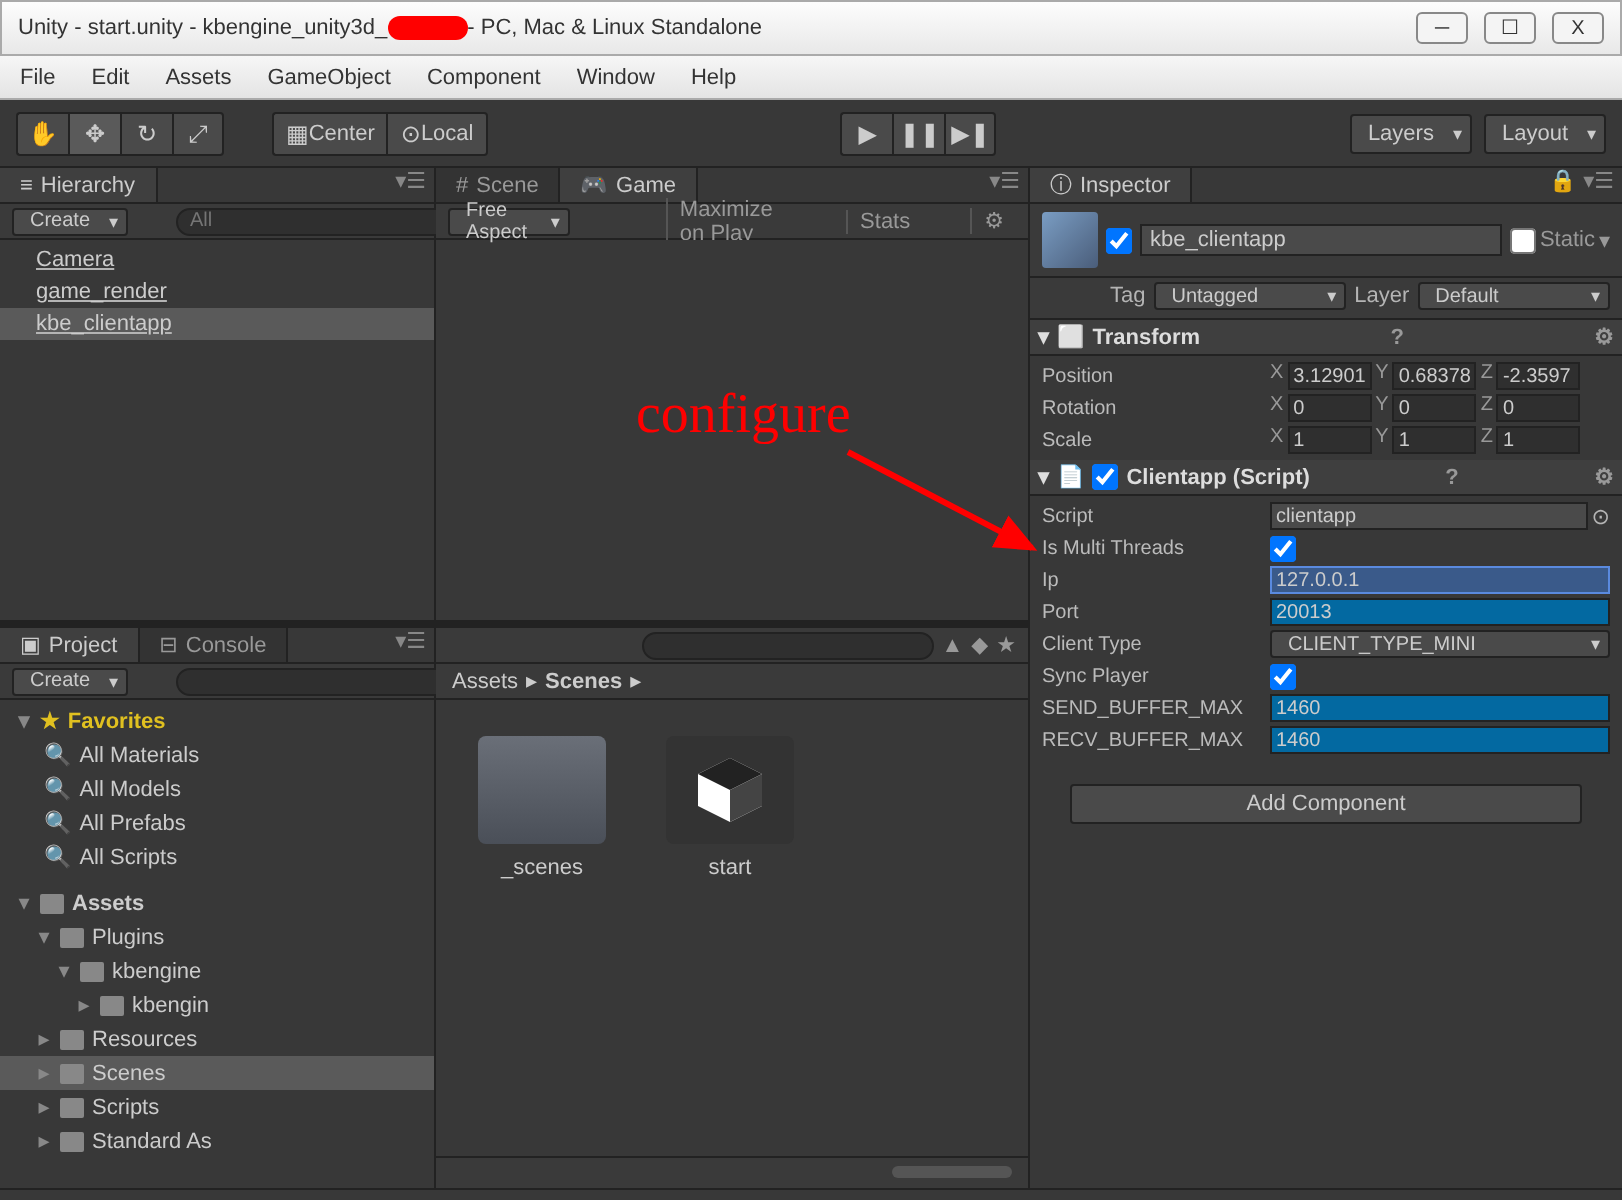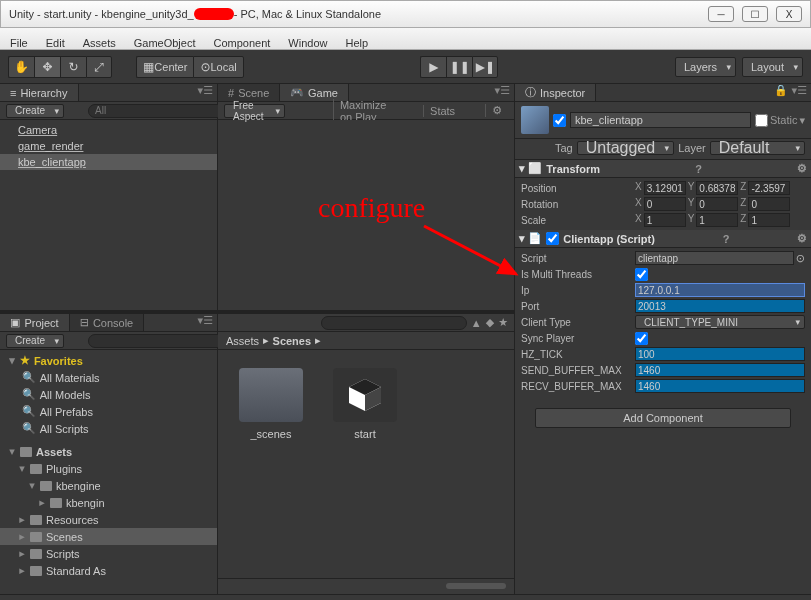--- a/index.html
+++ b/index.html
@@ -1,21 +1,21 @@
 <!DOCTYPE html>
 <html><head>
 <meta charset="utf-8">
 <style>
 * { box-sizing: border-box; margin: 0; padding: 0; font-family: Arial, sans-serif; font-size: 11px; }
 body { background: #383838; color: #b4b4b4; width: 811px; height: 600px; overflow: hidden; position: relative; }
 .titlebar { background: linear-gradient(#fdfdfd,#e8e8e8); height: 28px; border: 1px solid #aaa; display: flex; align-items: center; padding: 0 8px; color: #333; font-size: 12px; }
 .titlebar .redact { display: inline-block; background: red; width: 40px; height: 12px; border-radius: 6px; vertical-align: middle; }
 .titlebar .winbtns { margin-left: auto; display: flex; gap: 8px; }
 .titlebar .winbtn { width: 26px; height: 16px; border: 1px solid #888; border-radius: 3px; background: #f4f4f4; display: flex; align-items: center; justify-content: center; font-size: 10px; color: #333; }
-.menubar { background: linear-gradient(#f6f6f6,#e4e4e4); height: 22px; display: flex; align-items: flex-end; padding: 0 10px; gap: 18px; color: #333; font-size: 12px; border-bottom: 1px solid #aaa; }
+.menubar { background: linear-gradient(#f6f6f6,#e4e4e4); height: 22px; display: flex; align-items: center; padding: 0 10px; gap: 18px; color: #333; font-size: 12px; border-bottom: 1px solid #aaa; }
 .menubar span { cursor: default; }
 .toolbar { background: #383838; height: 34px; display: flex; align-items: center; padding: 0 8px; gap: 6px; border-bottom: 1px solid #222; }
 .toolbtn { background: #4a4a4a; border: 1px solid #222; height: 22px; min-width: 26px; display: flex; align-items: center; justify-content: center; color: #ccc; border-radius: 2px; font-size: 12px; }
 .toolbtn.active { background: #5a5a5a; }
 .toolgrp { display: flex; }
 .toolgrp .toolbtn { border-radius: 0; border-right: none; }
 .toolgrp .toolbtn:first-child { border-radius: 2px 0 0 2px; }
 .toolgrp .toolbtn:last-child { border-radius: 0 2px 2px 0; border-right: 1px solid #222; }
 .dropdown { background: #4a4a4a; border: 1px solid #222; height: 20px; padding: 0 18px 0 8px; display: flex; align-items: center; color: #ccc; border-radius: 2px; position: relative; }
 .dropdown::after { content: "▾"; position: absolute; right: 4px; font-size: 9px; }
@@ -45,21 +45,21 @@
 .breadcrumb { background: #3a3a3a; height: 18px; display: flex; align-items: center; padding: 0 8px; gap: 4px; color: #ccc; border-bottom: 1px solid #222; }
 .grid { flex: 1; display: flex; gap: 24px; padding: 18px; align-items: flex-start; }
 .grid-item { width: 70px; text-align: center; color: #ccc; }
 .thumb { width: 64px; height: 54px; background: #555; border-radius: 4px; margin: 0 auto 6px; display: flex; align-items: center; justify-content: center; }
 .insp-header { background: #3a3a3a; padding: 4px 6px; display: flex; align-items: center; gap: 4px; border-bottom: 1px solid #222; }
 .cube { width: 28px; height: 28px; background: linear-gradient(135deg,#7a9dc3,#4a5d7a); border-radius: 2px; }
 .insp-header input[type=text] { flex: 1; background: #4a4a4a; border: 1px solid #222; color: #ccc; padding: 2px 4px; height: 16px; }
 .static { display: flex; align-items: center; gap: 2px; color: #999; }
 .static input { margin: 0; }
 .taglayer { display: flex; gap: 4px; padding: 2px 6px 4px 40px; align-items: center; background: #3a3a3a; border-bottom: 1px solid #222; }
-.taglayer .dropdown { flex: 1; height: 14px; font-size: 16px; }
+.taglayer .dropdown { flex: 1; height: 14px; font-size: 10px; }
 .comp-header { background: #3f3f3f; height: 18px; display: flex; align-items: center; padding: 0 4px; gap: 4px; border-bottom: 1px solid #222; font-weight: bold; color: #ddd; }
 .comp-header .gear { margin-left: auto; color: #999; }
 .comp-body { padding: 2px 6px; }
 .prop { display: flex; align-items: center; height: 16px; gap: 4px; }
 .prop-label { width: 110px; color: #bbb; font-size: 10px; white-space: nowrap; overflow: hidden; }
 .prop-val { flex: 1; display: flex; gap: 2px; align-items: center; }
 .prop-val input[type=text] { background: #0369a1; border: 1px solid #222; color: #ccc; padding: 0 2px; height: 14px; width: 100%; font-size: 10px; }
 .prop-val.sel input { background: #3a5a8a; border: 1px solid #5a8adf; }
 .xyz { display: flex; gap: 2px; flex: 1; }
 .xyz span { color: #999; font-size: 10px; }
@@ -360,26 +360,20 @@
             <div class="dropdown" style="flex:1;height:14px;font-size:10px">CLIENT_TYPE_MINI</div>
           </div>
         </div>
       <div class="prop">
           <div class="prop-label">Sync Player</div>
           <div class="prop-val">
             <input type="checkbox" checked="" style="">
           </div>
         </div>
       <div class="prop">
-          <div class="prop-label">HZ_TICK</div>
-          <div class="prop-val">
-            <input type="text" value="100" style="">
-          </div>
-        </div>
-      <div class="prop">
           <div class="prop-label">SEND_BUFFER_MAX</div>
           <div class="prop-val">
             <input type="text" value="1460" style="">
           </div>
         </div>
       <div class="prop">
           <div class="prop-label">RECV_BUFFER_MAX</div>
           <div class="prop-val">
             <input type="text" value="1460" style="">
           </div>

